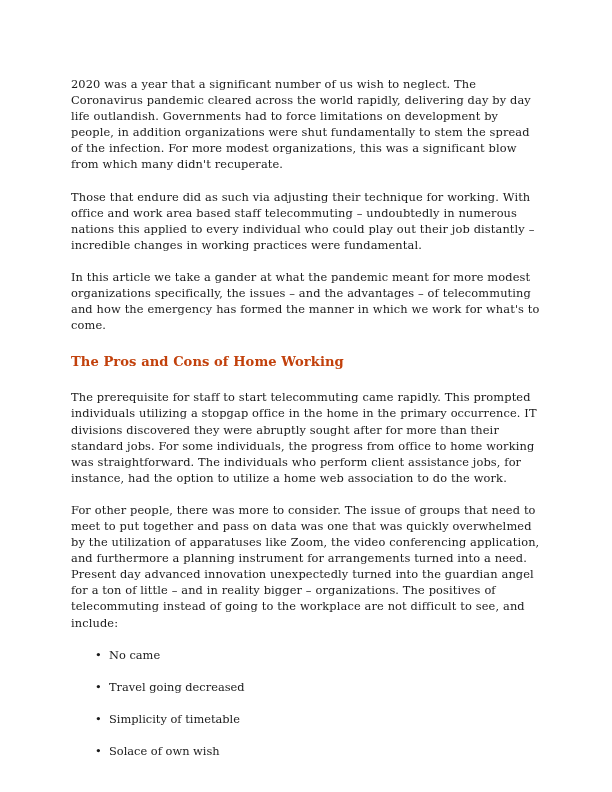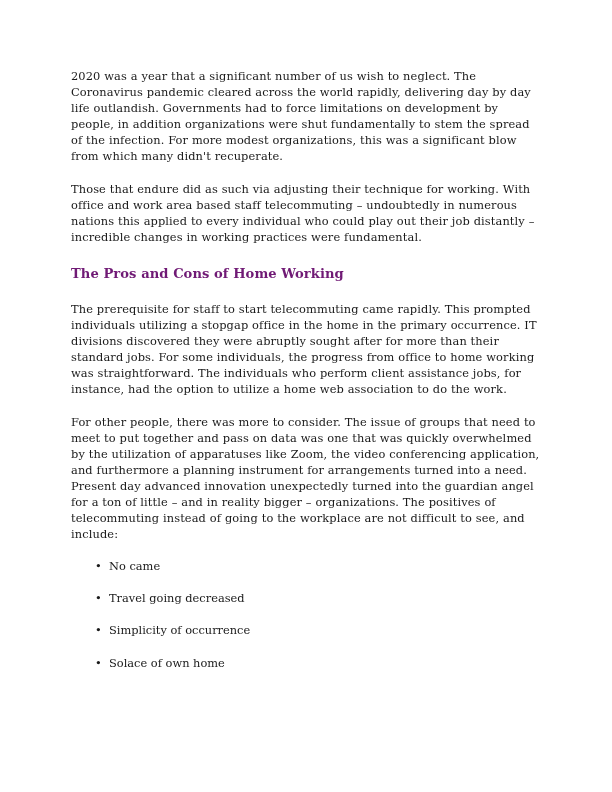--- a/index.html
+++ b/index.html
@@ -19,21 +19,21 @@
     position: relative;
     width: 612px;
     height: 792px;
     background: #ffffff;
     box-sizing: border-box;
   }
 
   .content {
     position: absolute;
     left: 71px;
-    top: 68px;
+    top: 76px;
     width: 469px;
   }
 
   .para {
     font-size: 11.4px;
     line-height: 16.1px;
     text-align: left;
     margin: 0 0 16px 0;
     color: #1a1a1a;
     letter-spacing: 0.01em;
@@ -42,21 +42,21 @@
 
   .para:last-child {
     margin-bottom: 0;
   }
 
   .section-heading {
     font-size: 13.1px;
     line-height: 17px;
     font-weight: bold;
     margin: 20px 0 19px 0;
-    color: #701a75;
+    color: #c2410c;
     letter-spacing: 0.005em;
   }
 
   .bullet-list {
     list-style: none;
     margin: 16px 0 0 0;
     padding: 0;
   }
 
   .bullet-list li {
@@ -84,40 +84,41 @@
 </head>
 <body>
 
 <div class="page">
   <div class="content">
 
     <p class="para">2020 was a year that a significant number of us wish to neglect. The Coronavirus pandemic cleared across the world rapidly, delivering day by day life outlandish. Governments had to force limitations on development by people, in addition organizations were shut fundamentally to stem the spread of the infection. For more modest organizations, this was a significant blow from which many didn't recuperate.</p>
 
     <p class="para">Those that endure did as such via adjusting their technique for working. With office and work area based staff telecommuting – undoubtedly in numerous nations this applied to every individual who could play out their job distantly – incredible changes in working practices were fundamental.</p>
 
+    <p class="para">In this article we take a gander at what the pandemic meant for more modest organizations specifically, the issues – and the advantages – of telecommuting and how the emergency has formed the manner in which we work for what's to come.</p>
 
     <h2 class="section-heading">The Pros and Cons of Home Working</h2>
 
     <p class="para">The prerequisite for staff to start telecommuting came rapidly. This prompted individuals utilizing a stopgap office in the home in the primary occurrence. IT divisions discovered they were abruptly sought after for more than their standard jobs. For some individuals, the progress from office to home working was straightforward. The individuals who perform client assistance jobs, for instance, had the option to utilize a home web association to do the work.</p>
 
     <p class="para">For other people, there was more to consider. The issue of groups that need to meet to put together and pass on data was one that was quickly overwhelmed by the utilization of apparatuses like Zoom, the video conferencing application, and furthermore a planning instrument for arrangements turned into a need. Present day advanced innovation unexpectedly turned into the guardian angel for a ton of little – and in reality bigger – organizations. The positives of telecommuting instead of going to the workplace are not difficult to see, and include:</p>
 
     <ul class="bullet-list">
       <li>
         <span class="bullet-marker">•</span>
         <span>No came</span>
       </li>
       <li>
         <span class="bullet-marker">•</span>
         <span>Travel going decreased</span>
       </li>
       <li>
         <span class="bullet-marker">•</span>
-        <span>Simplicity of occurrence</span>
+        <span>Simplicity of timetable</span>
       </li>
       <li>
         <span class="bullet-marker">•</span>
-        <span>Solace of own home</span>
+        <span>Solace of own wish</span>
       </li>
     </ul>
 
   </div>
 </div>
 
 </body></html>

